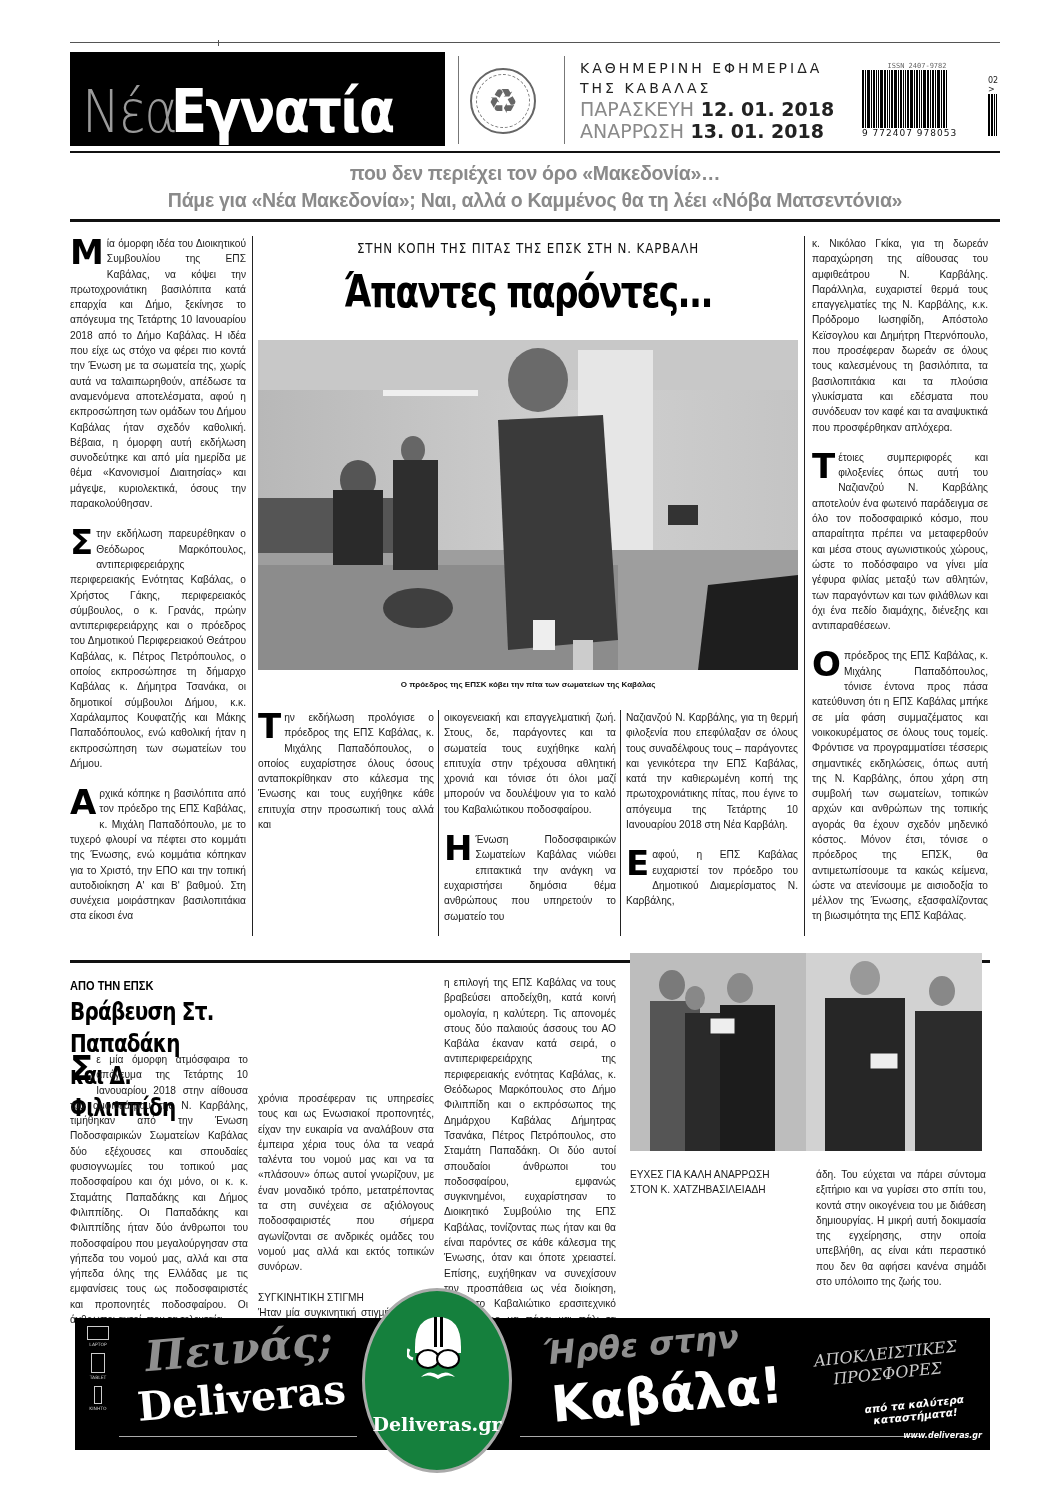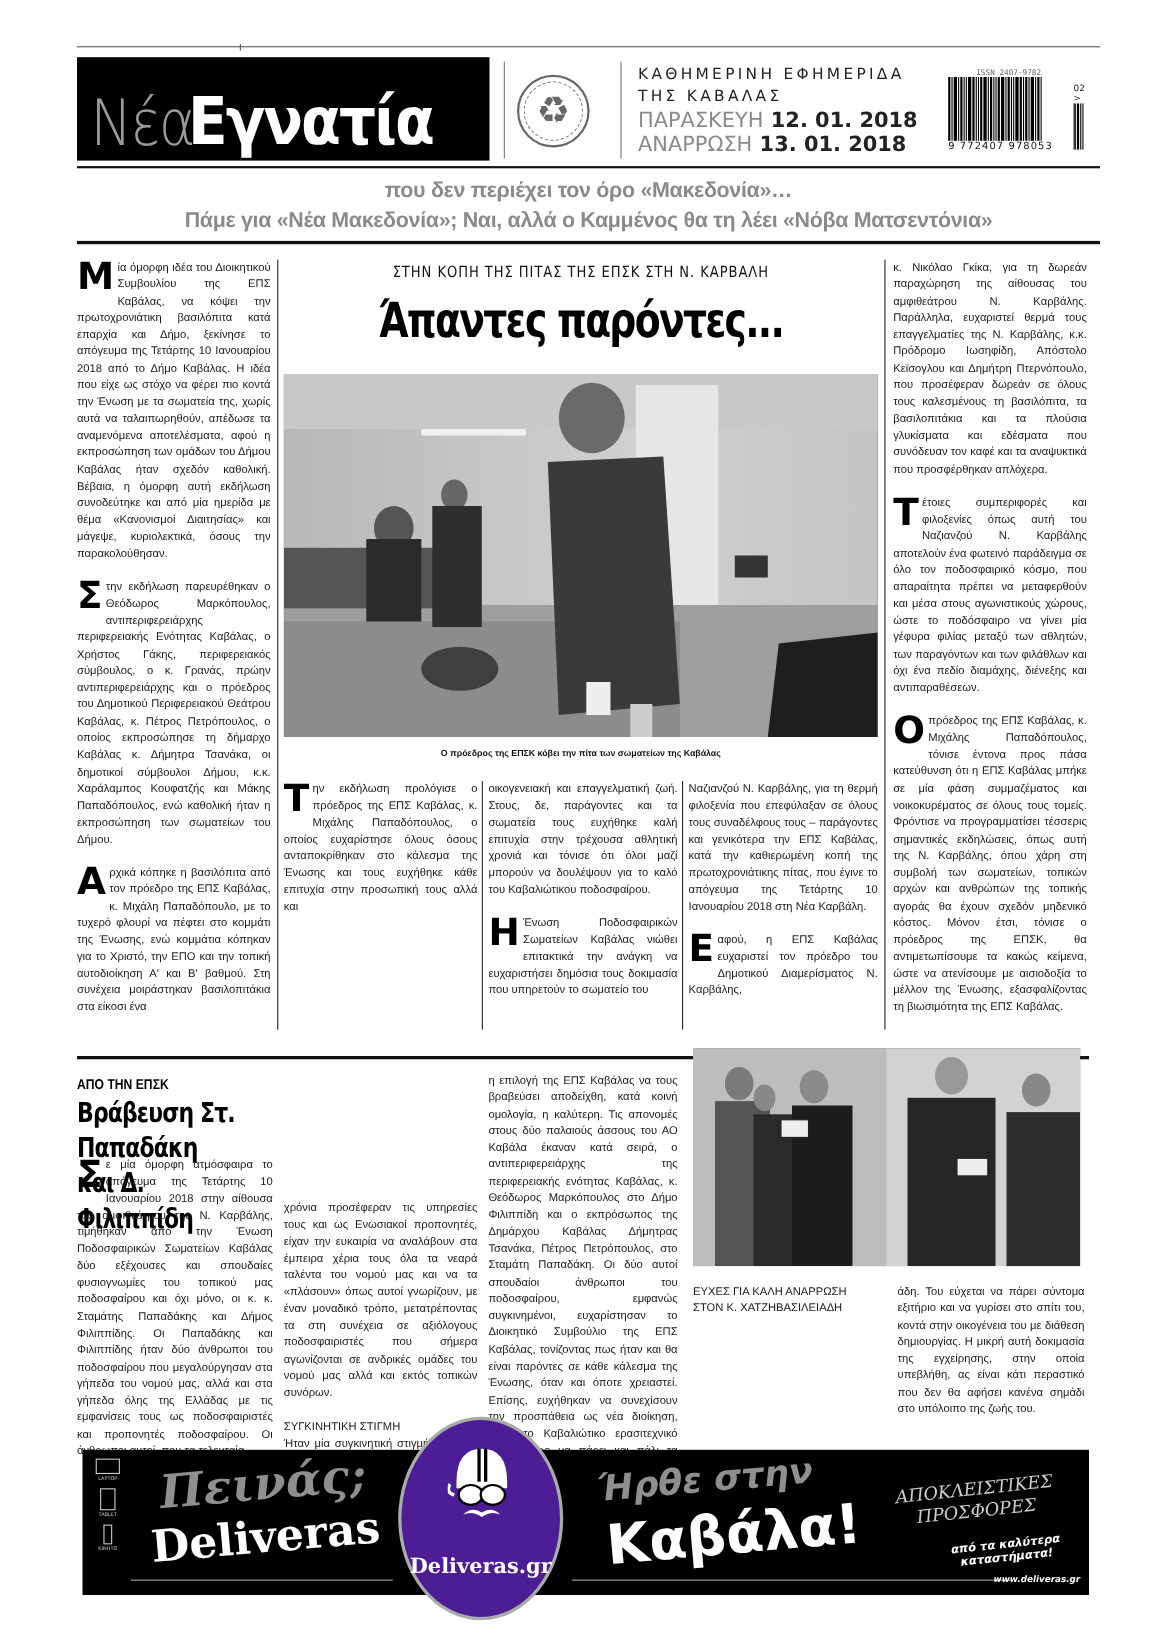--- a/index.html
+++ b/index.html
@@ -15,21 +15,21 @@
   .recycle .ring { position: absolute; inset: 4px; border-radius: 50%; border: 1px dashed #777; }
   .paper-info { left: 580px; top: 58px; }
   .paper-info .l1 { font-size: 14px; letter-spacing: 3px; color: #222; line-height: 20px; }
   .paper-info .d { font-size: 19px; line-height: 22px; color: #222; font-weight: bold; }
   .paper-info .d span.g { color: #8a8a8a; font-weight: normal; }
   .barcode { left: 862px; top: 62px; width: 138px; height: 80px; }
   .barcode .issn { font-family: "DejaVu Sans Mono", monospace; font-size: 7px; color: #666; text-align: center; width: 110px; }
   .barcode .bars { display: flex; height: 58px; width: 110px; align-items: stretch; }
   .barcode .bars i { display: block; background: #000; margin-right: 1px; }
   .barcode .num { font-family: "DejaVu Sans", sans-serif; font-size: 9px; color: #111; letter-spacing: 1px; }
-  .barcode .addon { position: absolute; left: 100px; top: 14px; width: 22px; padding-left: 14px; }
+  .barcode .addon { position: absolute; left: 112px; top: 14px; width: 22px; padding-left: 14px; }
   .barcode .addon .n { font-size: 8px; }
   .hline { height: 2px; background: #111; }
   .headline-top { left: 70px; top: 160px; width: 930px; text-align: center; color: #8a8a8a; font-weight: bold; font-size: 19.5px; line-height: 27px; font-family: "Liberation Sans", sans-serif; letter-spacing: -0.3px; }
   .col { font-family: "Liberation Sans", sans-serif; font-size: 10.2px; line-height: 15.3px; text-align: justify; color: #1a1a1a; hyphens: auto; }
   .col p { margin-bottom: 15px; }
   .drop { float: left; font-family: "DejaVu Sans", sans-serif; font-weight: bold; font-size: 34px; line-height: 30px; margin-right: 3px; margin-top: 1px; color: #000; }
   .vrule { width: 1px; background: #222; }
   .kicker { left: 258px; top: 240px; width: 540px; text-align: center; font-size: 14px; letter-spacing: 1px; color: #111; font-family: "DejaVu Sans", sans-serif; transform: scaleX(0.85); }
   .big-title { left: 258px; top: 266px; width: 540px; text-align: center; font-weight: bold; font-size: 44px; letter-spacing: -2px; font-family: "DejaVu Sans", sans-serif; color: #000; transform: scaleX(0.78); }
   .photo { background: #777; overflow: hidden; }
@@ -41,21 +41,21 @@
   .ad .side-icons { position: absolute; left: 8px; top: 8px; width: 30px; color: #ccc; font-size: 4.5px; text-align: center; }
   .ad .side-icons .ic { border: 1.5px solid #ccc; margin: 0 auto 2px auto; }
   .ad .t1 { position: absolute; left: 70px; top: 6px; font-family: "DejaVu Serif", serif; font-style: italic; font-weight: bold; font-size: 42px; color: #8f8f8f; transform: rotate(-5deg); }
   .ad .t2 { position: absolute; left: 62px; top: 56px; font-family: "DejaVu Serif", serif; font-weight: bold; font-size: 40px; color: #fff; transform: rotate(-5deg); }
   .ad .t3 { position: absolute; left: 468px; top: 8px; font-family: "DejaVu Sans", sans-serif; font-style: italic; font-weight: bold; font-size: 32px; color: #8f8f8f; transform: rotate(-5deg); }
   .ad .t4 { position: absolute; left: 476px; top: 48px; font-family: "DejaVu Sans", sans-serif; font-weight: bold; font-size: 50px; color: #fff; transform: rotate(-5deg); }
   .ad .t5 { position: absolute; left: 740px; top: 26px; font-family: "DejaVu Serif", serif; font-style: italic; font-size: 16px; line-height: 20px; color: #ccc; transform: rotate(-6deg); text-align: center; }
   .ad .t6 { position: absolute; left: 790px; top: 80px; font-family: "DejaVu Sans", sans-serif; font-style: italic; font-weight: bold; font-size: 10.5px; line-height: 12px; color: #fff; transform: rotate(-6deg); text-align: center; }
   .ad .url { position: absolute; right: 8px; bottom: 10px; font-family: "DejaVu Sans", sans-serif; font-style: italic; font-weight: bold; font-size: 8px; color: #fff; margin-left: 36px; }
   .ad .baseline { position: absolute; height: 1px; background: #aaa; bottom: 13px; }
-  .ad-circle { left: 362px; top: 1288px; width: 150px; height: 185px; border-radius: 50%; background: #4c1d95; border: 3px solid #aaa; }
+  .ad-circle { left: 362px; top: 1288px; width: 150px; height: 185px; border-radius: 50%; background: #15803d; border: 3px solid #aaa; }
   .ad-circle .helmet { position: absolute; left: 42px; top: 22px; width: 62px; height: 72px; }
   .ad-circle .brand { position: absolute; left: 0; width: 100%; top: 122px; text-align: center; font-family: "DejaVu Serif", serif; font-weight: bold; font-size: 19px; color: #fff; }
 </style>
 </head>
 <body>
 
 <div class="abs topline"></div>
 <div class="abs" style="left:218px;top:40px;width:1px;height:6px;background:#555;"></div>
 
 <div class="abs mast">
@@ -174,21 +174,21 @@
   </svg>
 </div>
 <div class="abs caption">Ο πρόεδρος της ΕΠΣΚ κόβει την πίτα των σωματείων της Καβάλας</div>
 
 <div class="abs col" style="left:258px;top:710px;width:176px;">
   <p><span class="drop">Τ</span><span>ην εκδήλωση προλόγισε ο πρόεδρος της ΕΠΣ Καβάλας, κ. Μιχάλης Παπαδόπουλος, ο οποίος ευχαρίστησε όλους όσους ανταποκρίθηκαν στο κάλεσμα της Ένωσης και τους ευχήθηκε κάθε επιτυχία στην προσωπική τους αλλά και</span></p>
 </div>
 <div class="abs vrule" style="left:438px;top:710px;height:226px;"></div>
 <div class="abs col" style="left:444px;top:710px;width:172px;">
   <p><span>οικογενειακή και επαγγελματική ζωή. Στους, δε, παράγοντες και τα σωματεία τους ευχήθηκε καλή επιτυχία στην τρέχουσα αθλητική χρονιά και τόνισε ότι όλοι μαζί μπορούν να δουλέψουν για το καλό του Καβαλιώτικου ποδοσφαίρου.</span></p>
-  <p><span class="drop">Η</span><span>Ένωση Ποδοσφαιρικών Σωματείων Καβάλας νιώθει επιτακτικά την ανάγκη να ευχαριστήσει δημόσια τους δοκιμασία που υπηρετούν το σωματείο του</span></p>
+  <p><span class="drop">Η</span><span>Ένωση Ποδοσφαιρικών Σωματείων Καβάλας νιώθει επιτακτικά την ανάγκη να ευχαριστήσει δημόσια θέμα ανθρώπους που υπηρετούν το σωματείο του</span></p>
 </div>
 <div class="abs vrule" style="left:620px;top:710px;height:226px;"></div>
 <div class="abs col" style="left:626px;top:710px;width:172px;">
   <p><span>Ναζιανζού Ν. Καρβάλης, για τη θερμή φιλοξενία που επεφύλαξαν σε όλους τους συναδέλφους τους – παράγοντες και γενικότερα την ΕΠΣ Καβάλας, κατά την καθιερωμένη κοπή της πρωτοχρονιάτικης πίτας, που έγινε το απόγευμα της Τετάρτης 10 Ιανουαρίου 2018 στη Νέα Καρβάλη.</span></p>
   <p><span class="drop">Ε</span><span>αφού, η ΕΠΣ Καβάλας ευχαριστεί τον πρόεδρο του Δημοτικού Διαμερίσματος Ν. Καρβάλης,</span></p>
 </div>
 <div class="abs vrule" style="left:804px;top:236px;height:700px;"></div>
 
 <div class="abs col" style="left:812px;top:236px;width:176px;">
   <p><span>κ. Νικόλαο Γκίκα, για τη δωρεάν παραχώρηση της αίθουσας του αμφιθεάτρου Ν. Καρβάλης. Παράλληλα, ευχαριστεί θερμά τους επαγγελματίες της Ν. Καρβάλης, κ.κ. Πρόδρομο Ιωσηφίδη, Απόστολο Κεϊσογλου και Δημήτρη Πτερνόπουλο, που προσέφεραν δωρεάν σε όλους τους καλεσμένους τη βασιλόπιτα, τα βασιλοπιτάκια και τα πλούσια γλυκίσματα και εδέσματα που συνόδευαν τον καφέ και τα αναψυκτικά που προσφέρθηκαν απλόχερα.</span></p>

